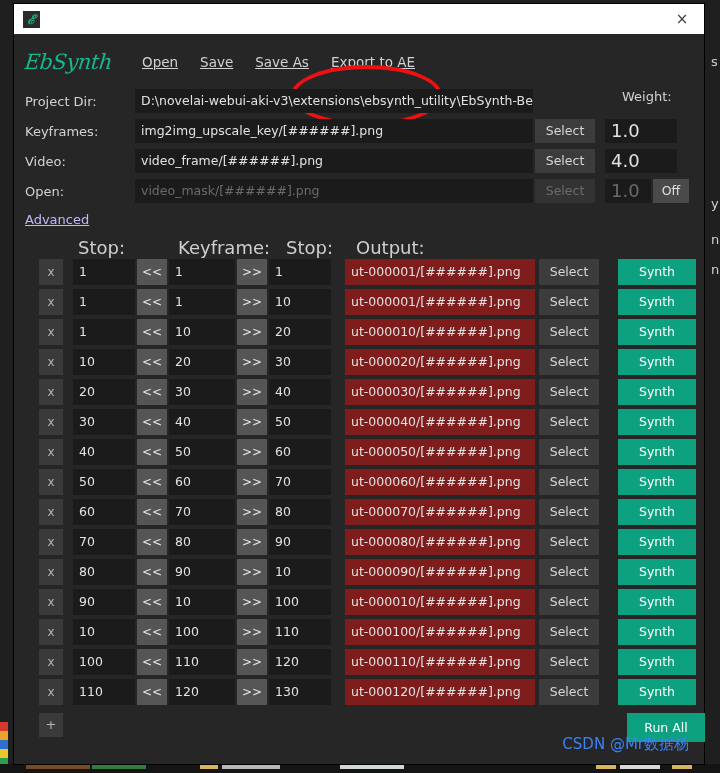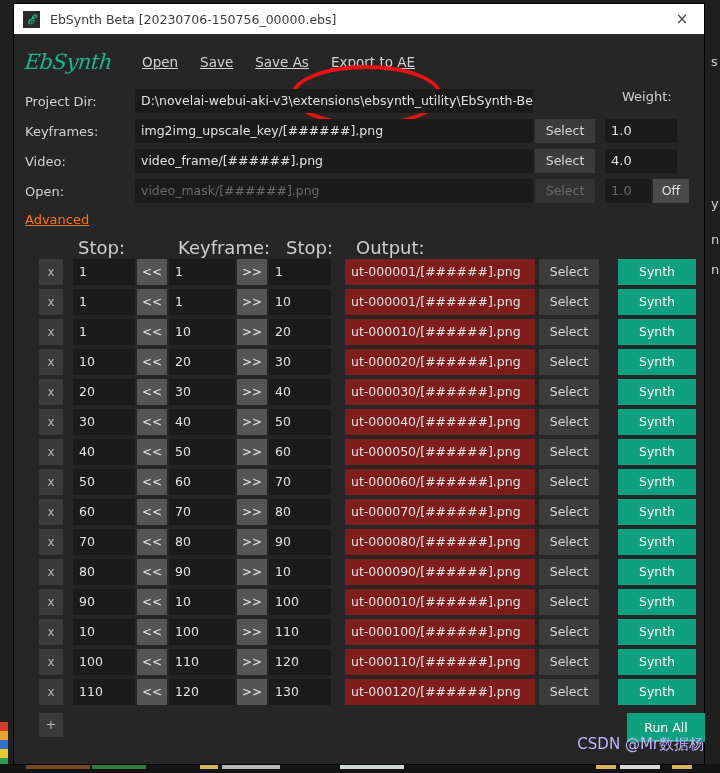--- a/index.html
+++ b/index.html
@@ -200,21 +200,21 @@
   }
   .btn-select.disabled {
     background: #333333;
     color: #6a6a6a;
   }
   .weight-field {
     width: 72px;
     margin-left: 10px;
     background: #1b1b1b;
     color: #e2e2e2;
-    font-size: 13px;
+    font-size: 18px;
     height: 24px;
     line-height: 24px;
     padding: 0 6px;
     box-sizing: border-box;
   }
   .weight-field.narrow { width: 46px; }
   .weight-field.dim { color: #6a6a6a; }
   .btn-toggle {
     width: 36px;
     height: 24px;
@@ -229,21 +229,21 @@
   #weight-header {
     position: absolute;
     left: 608px;
     top: 0px;
     color: #d2d2d2;
     font-size: 13px;
   }
   #advanced-link {
     display: inline-block;
     margin-top: 2px;
-    color: #f97316;
+    color: #c4b5fd;
     font-size: 13px;
     text-decoration: underline;
   }
 
   
   #table-headers {
     position: relative;
     height: 22px;
     margin-top: 9px;
     color: #cfcfcf;
@@ -380,23 +380,23 @@
     text-align: center;
     background: #0ea180;
     color: #ffffff;
     font-size: 12.5px;
     box-sizing: border-box;
   }
 
   
   #watermark {
     position: absolute;
-    right: 0;
+    right: 15px;
     bottom: 10px;
-    color: #c4b5fd;
+    color: #3b82f6;
     font-size: 15px;
     white-space: nowrap;
   }
 </style>
 </head>
 <body>
 
 <div id="desktop">
 
   <span class="bg-text" id="bg-right-s">s</span>
@@ -421,21 +421,20 @@
     <div class="bg-chip" style="left:596px; width:20px;  background:#d8b45a;"></div>
     <div class="bg-chip" style="left:620px; width:40px;  background:#d8d8d8;"></div>
     <div class="bg-chip" style="left:672px; width:20px;  background:#d8b45a;"></div>
   </div>
 </div>
 
 <div id="window">
 
   <div id="titlebar">
     <div id="app-icon">ℰ</div>
-    <div id="title-text">EbSynth Beta [20230706-150756_00000.ebs]</div>
     <div id="close-button">×</div>
   </div>
 
   <div id="app-body">
 
     <div id="menubar">
       <div id="logo">EbSynth</div>
       <div class="menu-item" id="menu-open">Open</div>
       <div class="menu-item" id="menu-save">Save</div>
       <div class="menu-item" id="menu-saveas">Save As</div>

